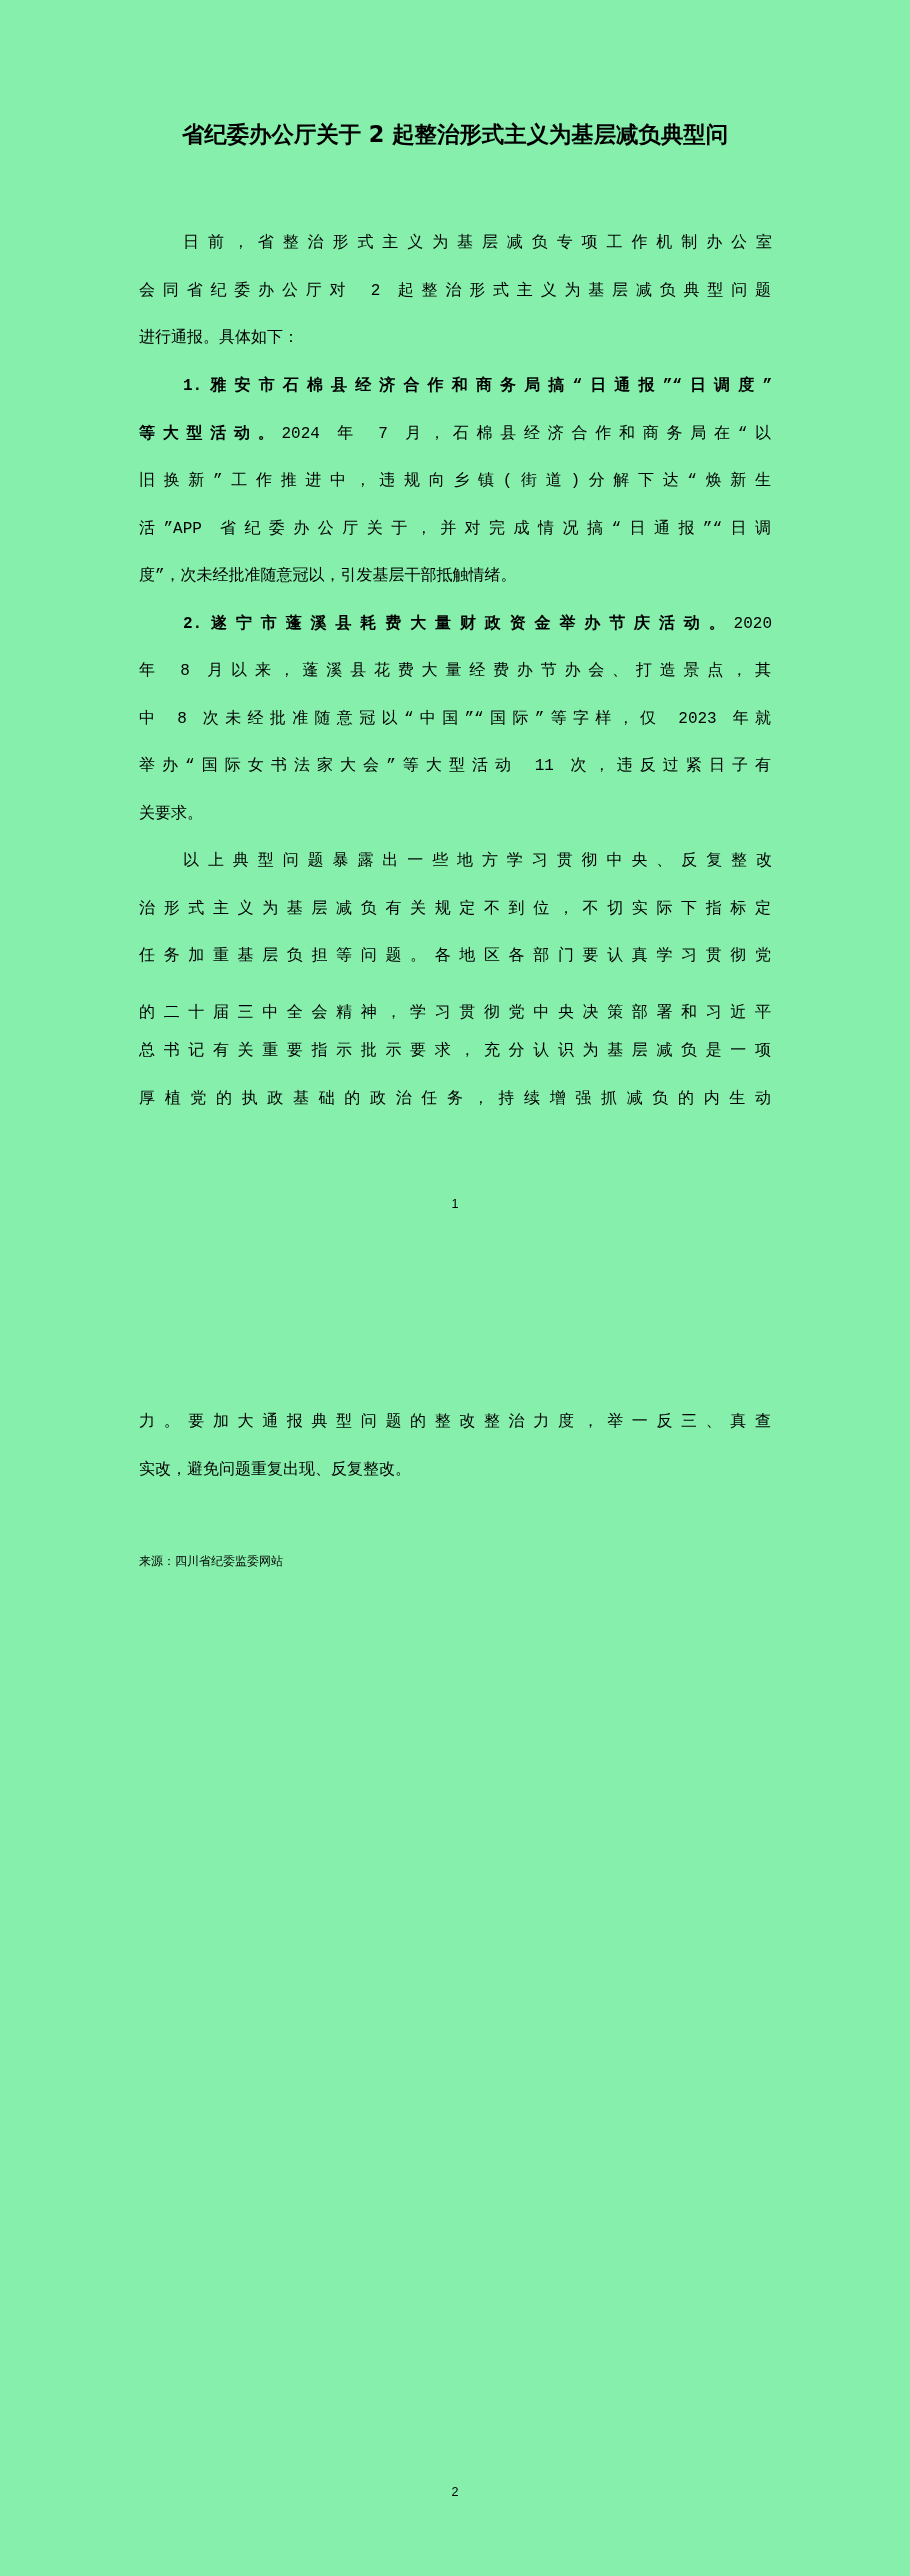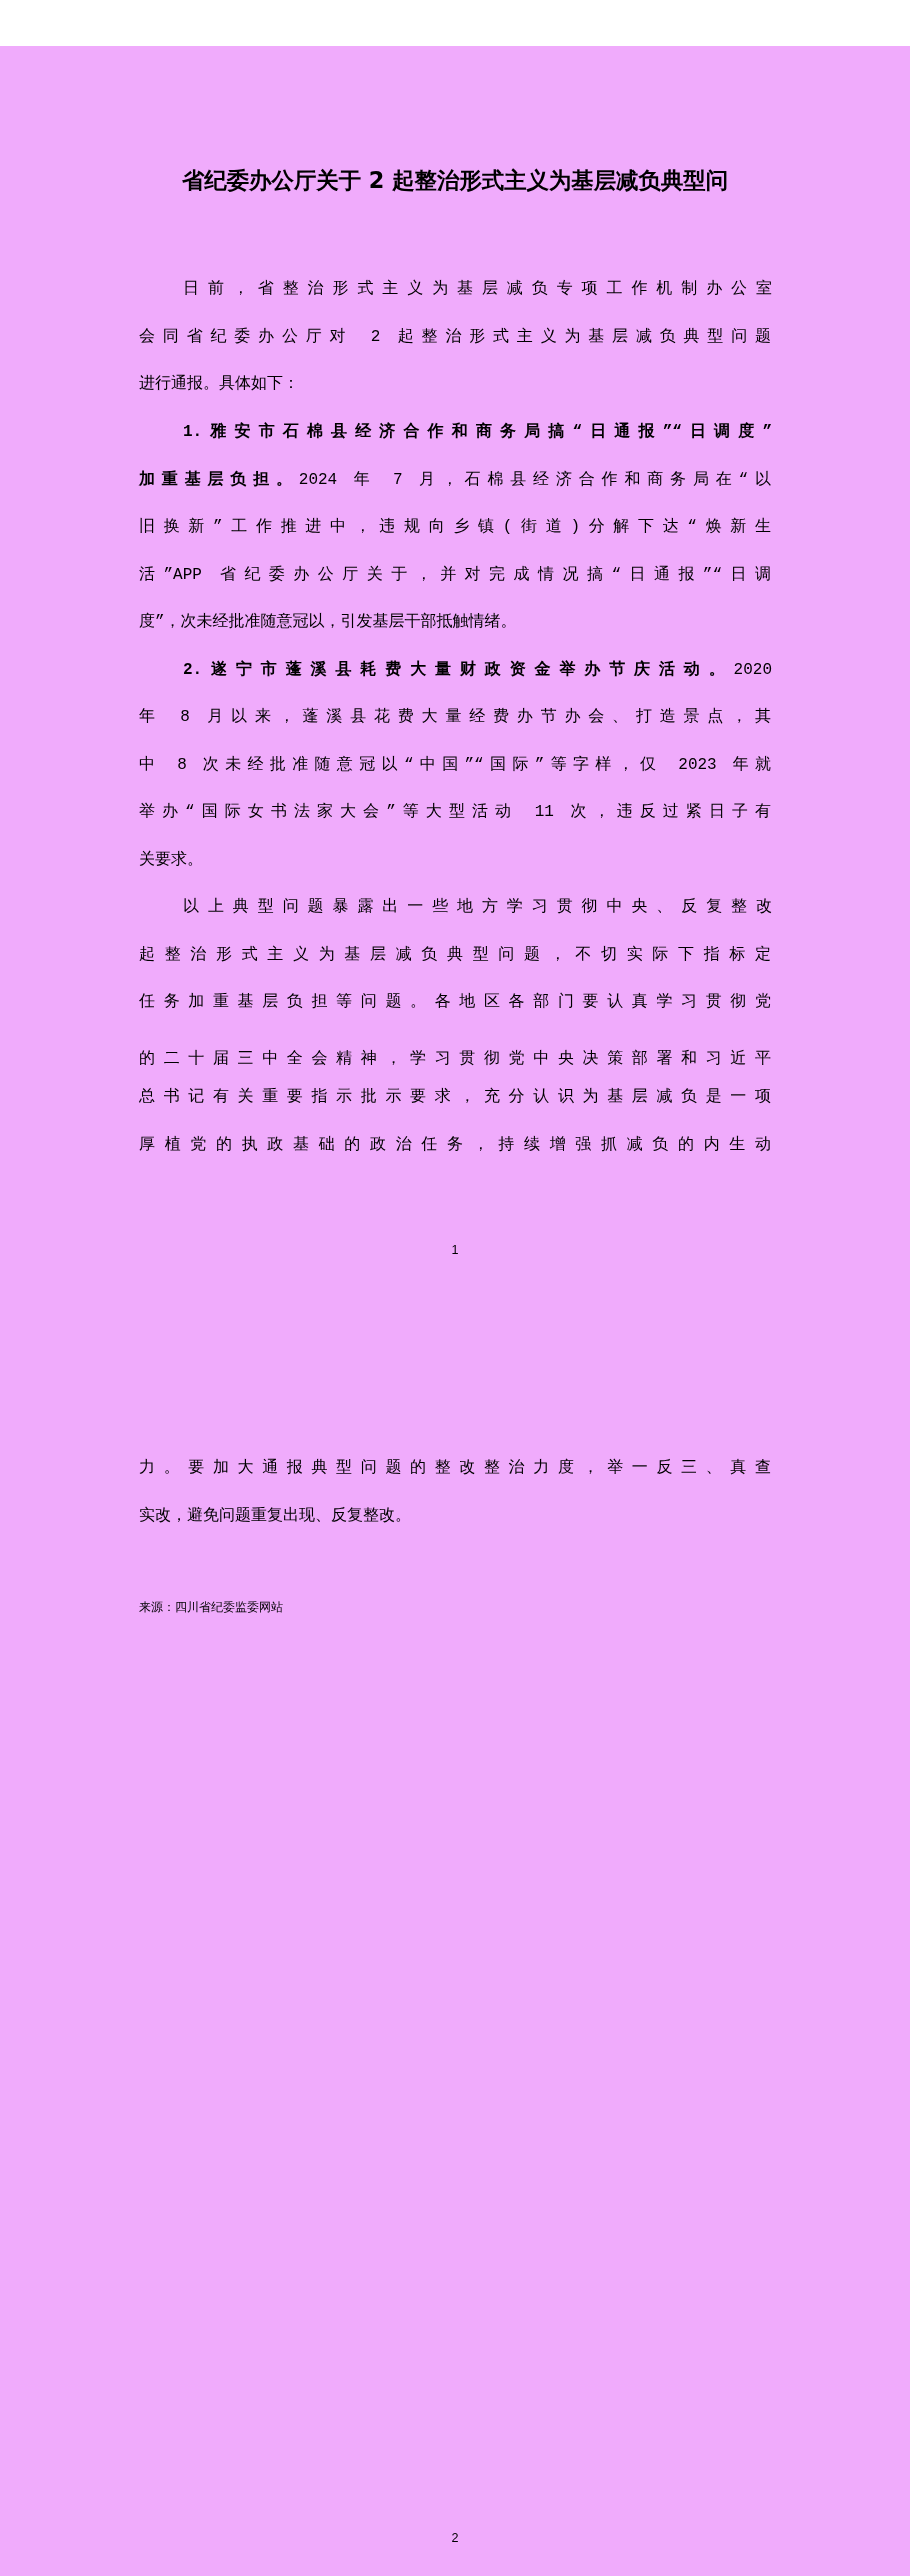--- a/index.html
+++ b/index.html
@@ -11,22 +11,21 @@
     width: 910px;
     height: 2576px;
     position: relative;
     overflow: hidden;
     color: #000000;
   }
   .page {
     position: absolute;
     left: 0;
     width: 910px;
-    background: #f0abfc;
-    margin-top: 46px;
+    background: #86efac;
   }
   #page-1 { top: 0; height: 1288px; }
   #page-2 { top: 1288px; height: 1288px; padding-left: 28px; }
 
   .title-line {
     position: absolute;
     left: 0;
     width: 910px;
     text-align: center;
     font-family: "DejaVu Sans", "Liberation Sans", sans-serif;
@@ -84,31 +83,31 @@
 <body>
 
 <div class="page" id="page-1">
   <div class="title-line" style="top:120px">省纪委办公厅关于 2 起整治形式主义为基层减负典型问</div>
 
   <div id="p1-lines">
       <div class="body-line indent" style="top: 229px;"><span>日前，省整治形式主义为基层减负专项工作机制办公室</span></div>
       <div class="body-line" style="top: 277px;"><span>会同省纪委办公厅对 2 起整治形式主义为基层减负典型问题</span></div>
       <div class="body-line last" style="top: 324px;"><span>进行通报。具体如下：</span></div>
       <div class="body-line indent" style="top: 372px;"><span class="bold">1.雅安市石棉县经济合作和商务局搞“日通报”“日调度”</span></div>
-      <div class="body-line" style="top: 420px;"><span class="bold">加重基层负担。</span><span>2024 年 7 月，石棉县经济合作和商务局在“以</span></div>
+      <div class="body-line" style="top: 420px;"><span class="bold">等大型活动。</span><span>2024 年 7 月，石棉县经济合作和商务局在“以</span></div>
       <div class="body-line" style="top: 467px;"><span>旧换新”工作推进中，违规向乡镇(街道)分解下达“焕新生</span></div>
       <div class="body-line" style="top: 515px;"><span>活”APP 省纪委办公厅关于，并对完成情况搞“日通报”“日调</span></div>
       <div class="body-line last" style="top: 562px;"><span>度”，次未经批准随意冠以，引发基层干部抵触情绪。</span></div>
       <div class="body-line indent" style="top: 610px;"><span class="bold">2.遂宁市蓬溪县耗费大量财政资金举办节庆活动。</span><span>2020</span></div>
       <div class="body-line" style="top: 657px;"><span>年 8 月以来，蓬溪县花费大量经费办节办会、打造景点，其</span></div>
       <div class="body-line" style="top: 705px;"><span>中 8 次未经批准随意冠以“中国”“国际”等字样，仅 2023 年就</span></div>
       <div class="body-line" style="top: 752px;"><span>举办“国际女书法家大会”等大型活动 11 次，违反过紧日子有</span></div>
       <div class="body-line last" style="top: 800px;"><span>关要求。</span></div>
       <div class="body-line indent" style="top: 847px;"><span>以上典型问题暴露出一些地方学习贯彻中央、反复整改</span></div>
-      <div class="body-line" style="top: 895px;"><span>起整治形式主义为基层减负典型问题，不切实际下指标定</span></div>
+      <div class="body-line" style="top: 895px;"><span>治形式主义为基层减负有关规定不到位，不切实际下指标定</span></div>
       <div class="body-line" style="top: 942px;"><span>任务加重基层负担等问题。各地区各部门要认真学习贯彻党</span></div>
       <div class="body-line" style="top: 999px;"><span>的二十届三中全会精神，学习贯彻党中央决策部署和习近平</span></div>
       <div class="body-line" style="top: 1037px;"><span>总书记有关重要指示批示要求，充分认识为基层减负是一项</span></div>
       <div class="body-line" style="top: 1085px;"><span>厚植党的执政基础的政治任务，持续增强抓减负的内生动</span></div>
     </div>
 
   <div class="page-number" style="top:1196px">1</div>
 </div>
 
 <div class="page" id="page-2">

